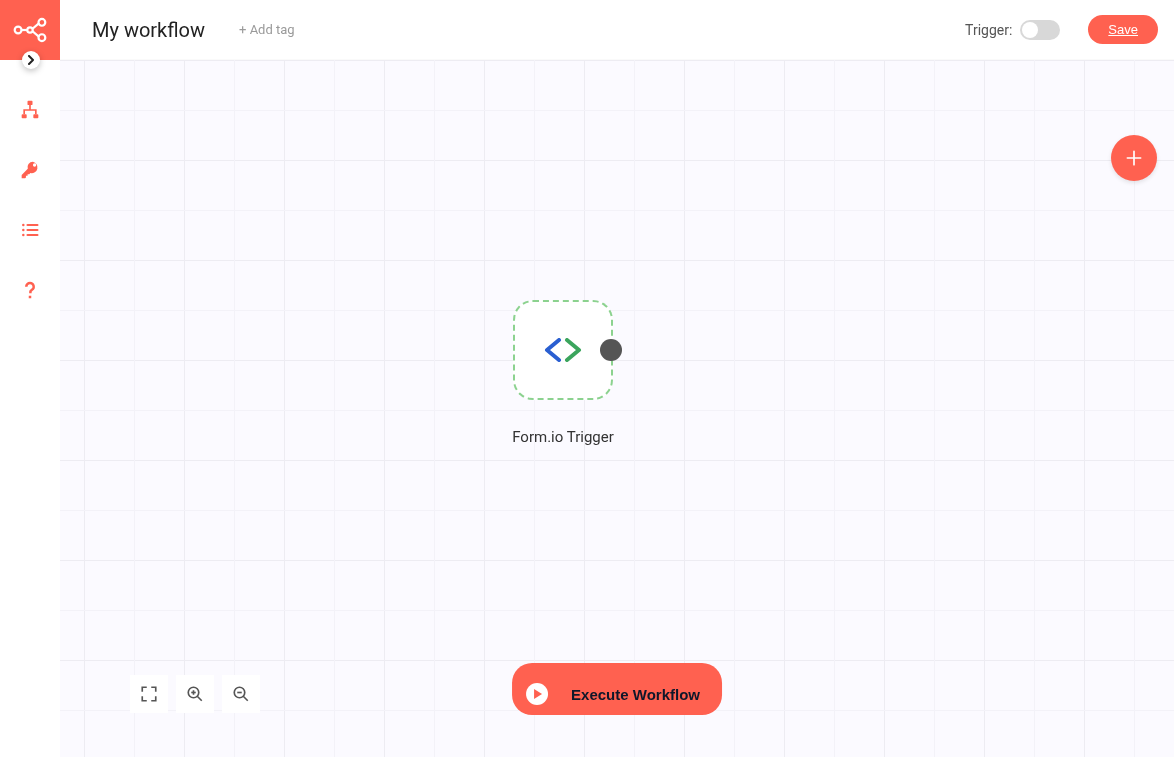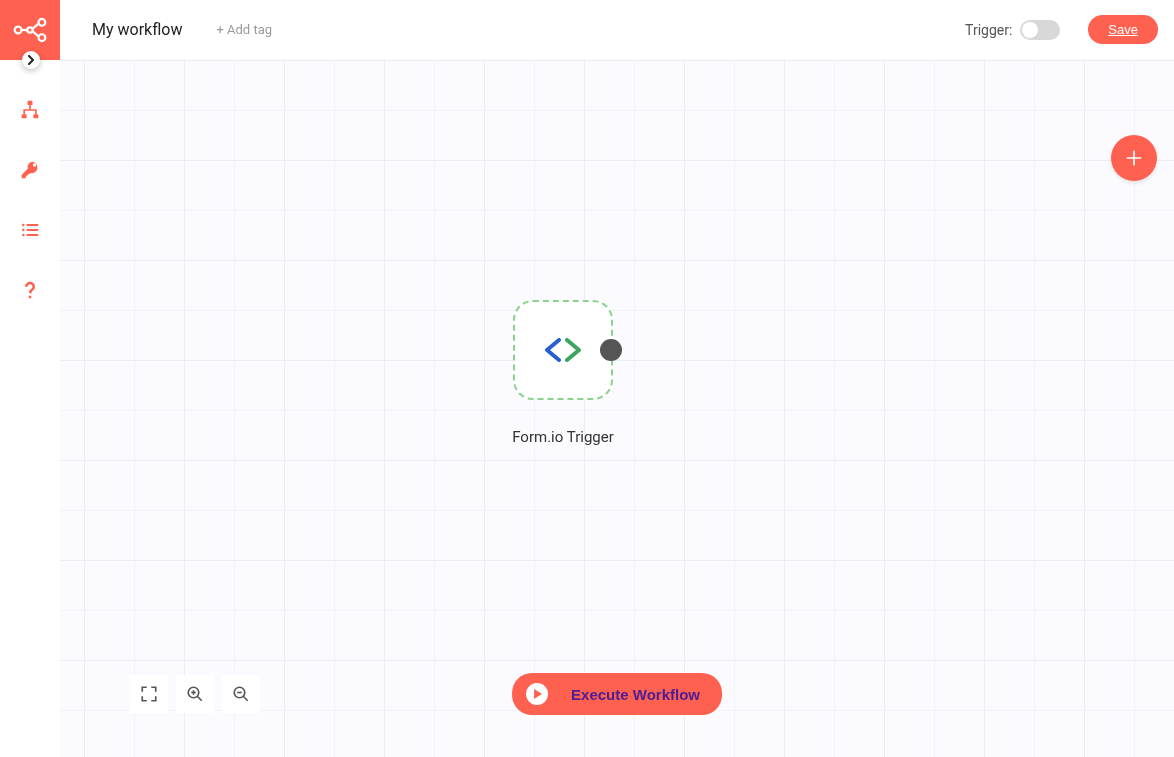--- a/index.html
+++ b/index.html
@@ -32,21 +32,21 @@
   }
   .side-icon svg { width: 20px; height: 20px; }
 
   
   .topbar {
     position: absolute; left: 60px; top: 0; right: 0; height: 60px;
     background: #fff; display: flex; align-items: center; padding: 0 16px 0 32px;
     z-index: 15;
     border-bottom: 1px solid rgba(0,0,0,0.02);
   }
-  .wf-name { font-size: 16px; color: #222; font-weight: 400; }
+  .wf-name { font-size: 20px; color: #222; font-weight: 400; }
   .add-tag { font-size: 13px; color: #9a9a9a; margin-left: 34px; cursor: pointer; }
   .spacer { flex: 1; }
   .active-label { font-size: 14px; color: #555; margin-right: 8px; }
   .toggle {
     width: 40px; height: 20px; background: #d8d8d8; border-radius: 10px;
     position: relative; cursor: pointer; margin-right: 28px;
   }
   .toggle .knob {
     position: absolute; left: 2px; top: 2px; width: 16px; height: 16px;
     background: #fff; border-radius: 50%;
@@ -112,22 +112,22 @@
   .zoom-btn {
     width: 38px; height: 38px; background: #fff;
     display: flex; align-items: center; justify-content: center; cursor: pointer;
     color: #555;
   }
   .zoom-btn svg { width: 18px; height: 18px; }
 
   
   .execute-btn {
     position: absolute; left: 50%; transform: translateX(-50%); bottom: 42px;
-    background: #ff6150; color: #4c1d95; border: none; border-radius: 20px;
-    padding: 10px 22px 10px 14px; font-size: 15px; font-weight: 600;
+    background: #ff6150; color: #0f172a; border: none; border-radius: 20px;
+    padding: 20px 22px 10px 14px; font-size: 15px; font-weight: 600;
     display: flex; align-items: center; gap: 23px; cursor: pointer;
     z-index: 10;
   }
   .play-circle {
     width: 22px; height: 22px; background: #fff; border-radius: 50%;
     display: flex; align-items: center; justify-content: center;
   }
   .play-circle svg { width: 10px; height: 10px; margin-left: 1px; }
 </style>
 </head>

